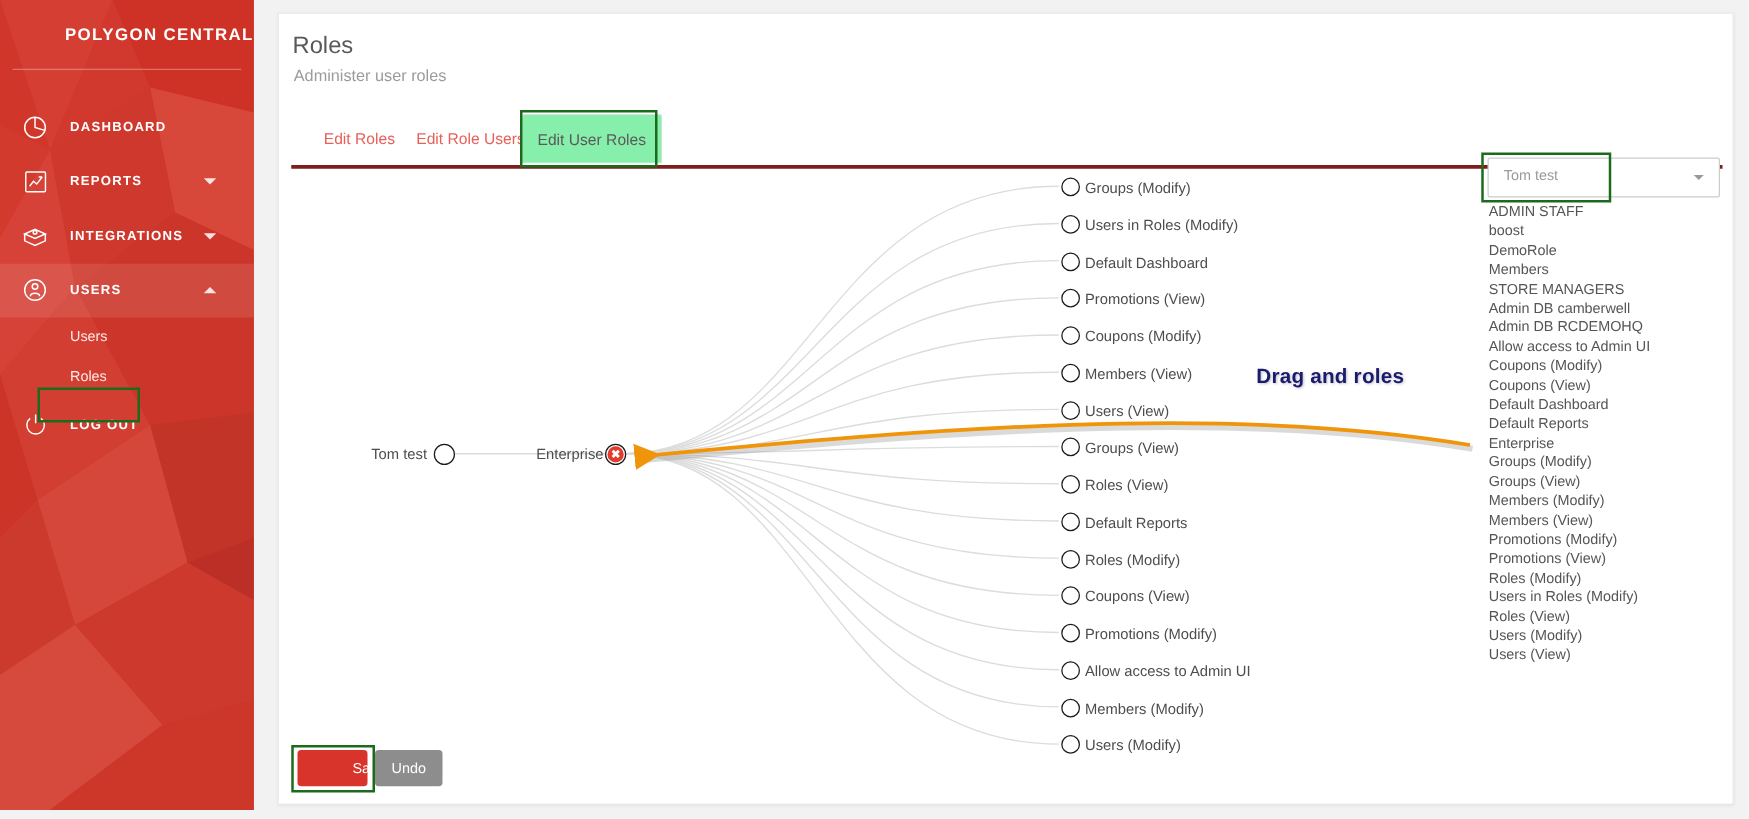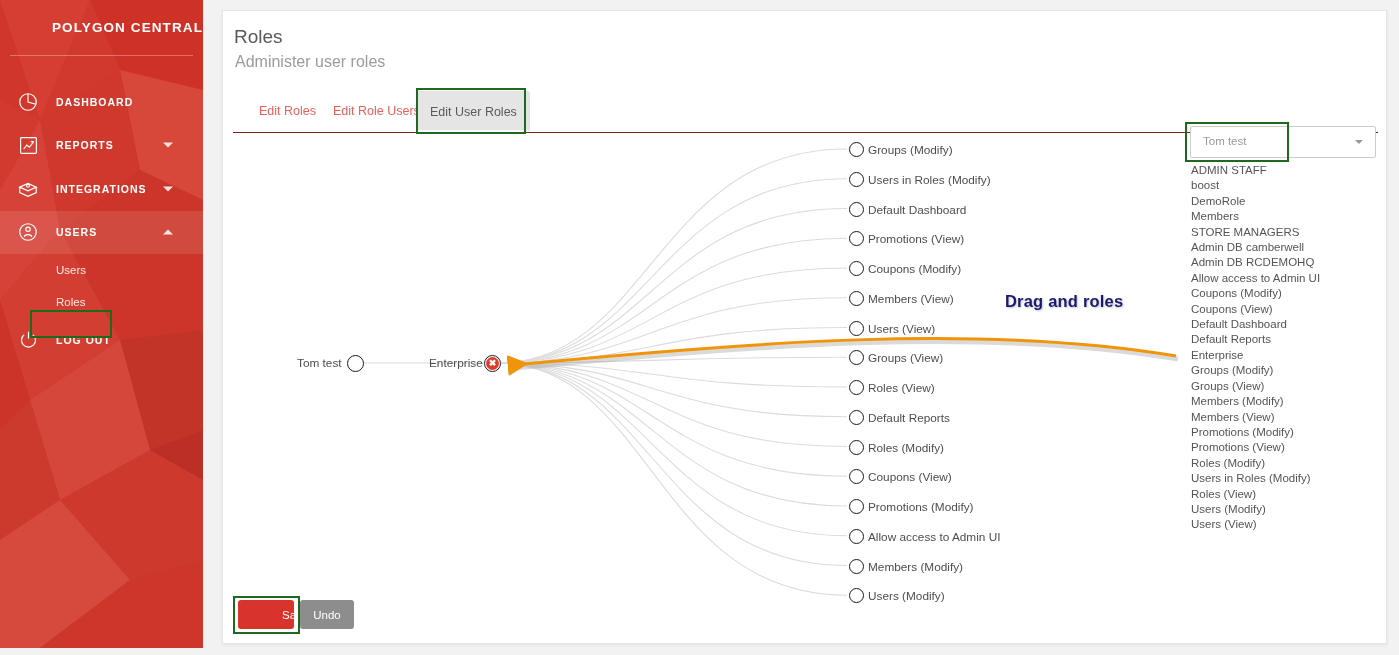--- a/index.html
+++ b/index.html
@@ -86,40 +86,40 @@
     border:1px solid #e6e6e6;
     box-shadow:0 1px 3px rgba(0,0,0,0.07);
     overflow:hidden;
   }
   #page-title{
     position:absolute;left:11px;top:15px;
     font-size:19px;color:#58595b;font-weight:400;
   }
   #page-sub{
     position:absolute;left:12px;top:42px;
-    font-size:16px;color:#9b9b9b;
+    font-size:13px;color:#9b9b9b;
   }
 
   
   #tabs{
     position:absolute;left:10px;top:80px;width:1145px;height:41px;
-    border-bottom:1px solid #7f1d1d;
+    border-bottom:3px solid #7f1d1d;
   }
   .tab{
     position:absolute;top:0;
     height:40px;line-height:40px;
     font-size:12.5px;
     cursor:pointer;
     padding:0 12px;
     box-sizing:border-box;
   }
   .tab.link{color:#e8605a;}
   .tab.active{
     color:#5a5a5a;
-    background:#e5e5e5;
+    background:#86efac;
     border:1px solid #e0e0e0;
     border-bottom:1px solid #fdfdfd;
     border-radius:3px 3px 0 0;
   }
   #tab-edit-roles{left:14px;}
   #tab-edit-role-users{left:88px;}
   #tab-edit-user-roles{left:184px;}
   #tab-active-hl{
     position:absolute;left:183px;top:-3px;
     width:110px;height:46px;

